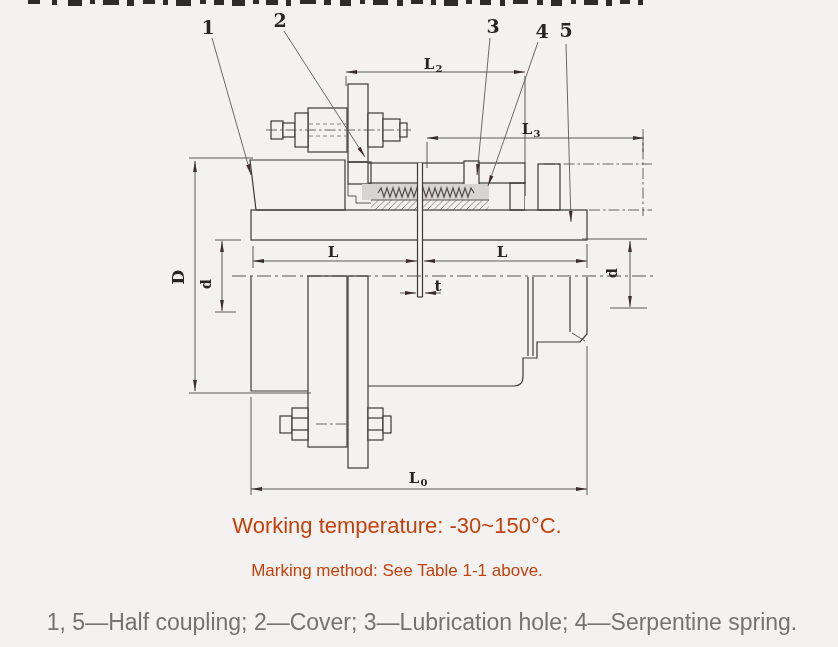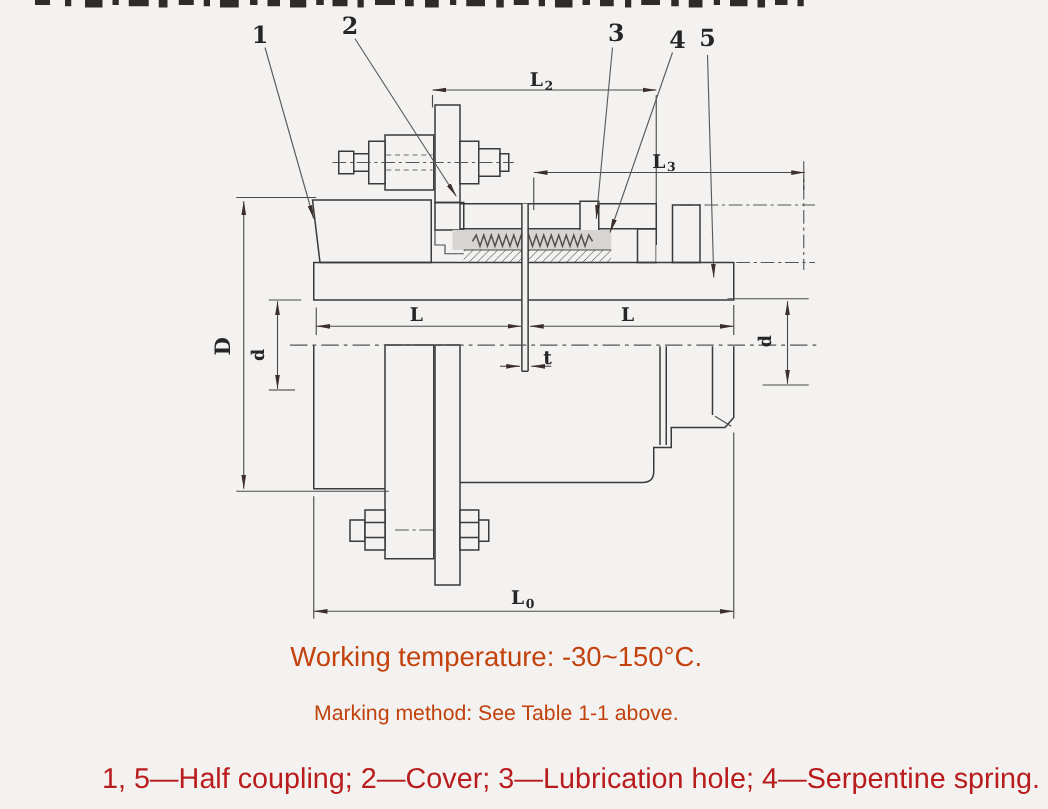--- a/index.html
+++ b/index.html
@@ -11,21 +11,21 @@
     font-family:"Liberation Sans", sans-serif;
   }
   .topfrag{position:absolute;top:0;left:0;width:838px;height:8px;}
   .topfrag div{position:absolute;top:0;background:#2e2c2a;}
   svg text{font-family:"DejaVu Serif", serif;font-weight:bold;fill:#262626;}
   .cap{position:absolute;left:0;width:748px;text-align:center;color:#c2410c;margin-left:23px;}
   .cap1{top:513px;font-size:22px;}
   .cap2{top:561px;font-size:17px;}
   .legend{
     position:absolute;top:609px;left:12px;width:820px;
-    font-size:23px;color:#b91c1c;text-align:right;white-space:nowrap;
+    font-size:23px;color:#737373;text-align:center;white-space:nowrap;
   }
   .outline{stroke:#3a3a3a;stroke-width:1.2;fill:none;}
   .thin{stroke:#4a4a4a;stroke-width:0.9;fill:none;}
   .lead{stroke:#5a5a5a;stroke-width:0.9;fill:none;}
   .hid{stroke:#6a6a6a;stroke-width:0.8;stroke-dasharray:4 3;fill:none;}
   .ph{stroke:#555;stroke-width:0.9;stroke-dasharray:11 3 2.5 3;fill:none;}
   .axis{stroke:#555;stroke-width:1;stroke-dasharray:14 4 3 4;fill:none;}
   .wfill{fill:#f3f2f0;}
 </style>
 </head>

